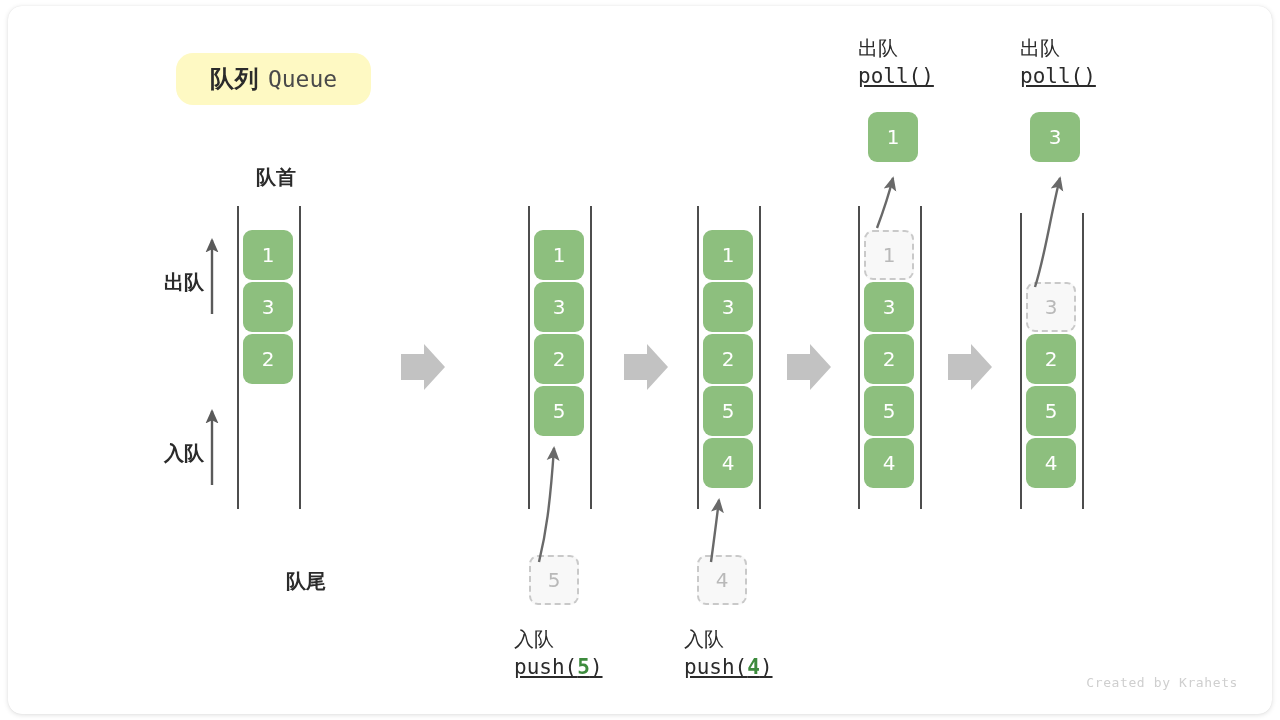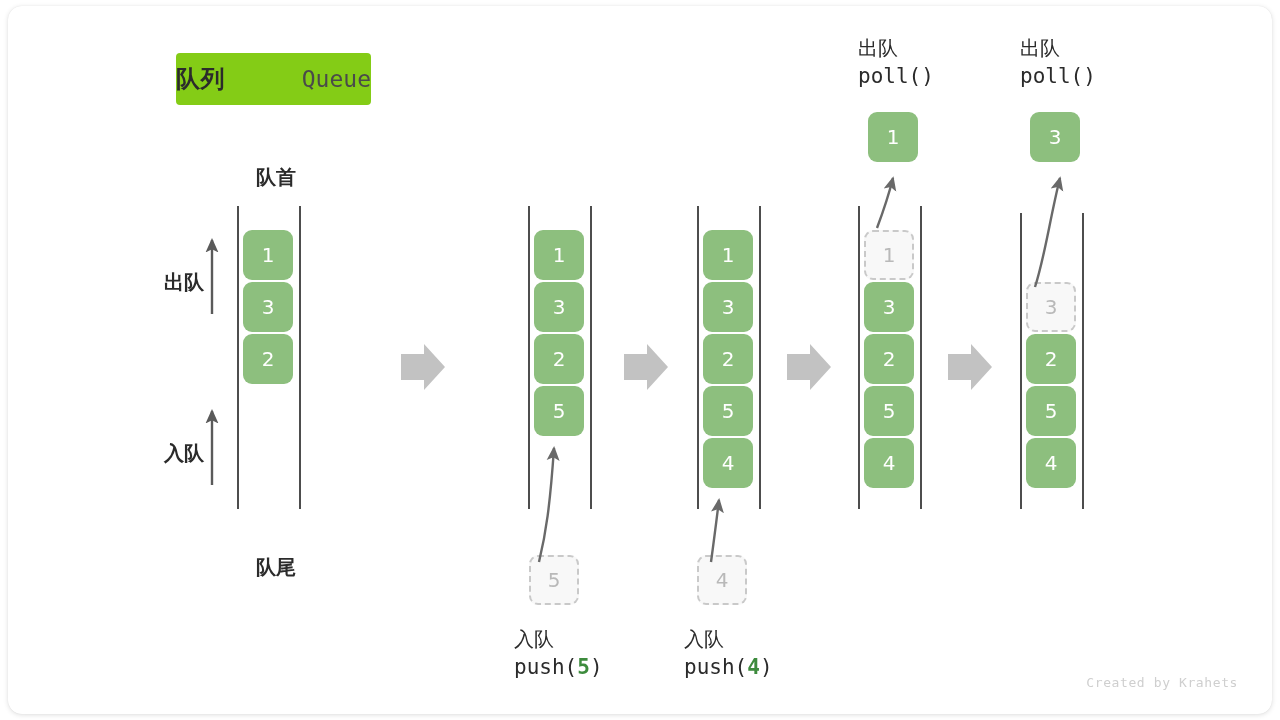--- a/index.html
+++ b/index.html
@@ -17,23 +17,23 @@
     border-radius: 14px;
     box-shadow: 0 1px 5px rgba(0,0,0,0.13), 0 0 1px rgba(0,0,0,0.10);
   }
   #stage { position: absolute; inset: 0; }
 
   
   .title-chip {
     position: absolute;
     left: 168px; top: 47px;
     width: 195px; height: 52px;
-    background: #84cc16;
-    border-radius: 4px;
-    display: flex; align-items: center; justify-content: space-between;
+    background: #fef9c3;
+    border-radius: 17px;
+    display: flex; align-items: center; justify-content: center;
     gap: 9px;
   }
   .title-cn {
     font-size: 24px; font-weight: 700; color: #2b2b2b;
     font-family: "DejaVu Sans", "Liberation Sans", sans-serif;
     letter-spacing: 0.5px;
   }
   .title-en {
     font-size: 23px; color: #4a4a4a; font-weight: 400;
     font-family: "DejaVu Sans Mono", "Liberation Mono", monospace;
@@ -93,20 +93,21 @@
   .op-cn {
     display: block;
     font-size: 20px; color: #2b2b2b; font-weight: 400;
     font-family: "DejaVu Sans", "Liberation Sans", sans-serif;
   }
   .op-code {
     display: block;
     font-size: 21px; color: #2b2b2b;
     font-family: "DejaVu Sans Mono", "Liberation Mono", monospace;
     white-space: pre;
+    text-decoration: underline;
   }
   .op-code .num { color: #3d8b3d; font-weight: 700; }
 
   
   #overlay { position: absolute; inset: 0; width: 1264px; height: 708px; pointer-events: none; }
 
   
   .watermark {
     position: absolute;
     right: 34px; bottom: 24px;
@@ -119,21 +120,21 @@
 
 <div id="card">
   <div id="stage">
 
     <div class="title-chip">
       <span class="title-cn">队列</span>
       <span class="title-en">Queue</span>
     </div>
 
     <div class="lbl lbl-head" style="left:218px; top:158px; width:100px;">队首</div>
-    <div class="lbl lbl-tail" style="left:218px; top:548px; width:100px;">队尾</div>
+    <div class="lbl lbl-tail" style="left:218px; top:562px; width:100px;text-align:right;">队尾</div>
     <div class="lbl lbl-side" style="left:124px; top:263px; width:72px;">出队</div>
     <div class="lbl lbl-side" style="left:124px; top:434px; width:72px;">入队</div>
 
     <div class="queue" style="left:229px; top:200px; width:64px; height:310px;">
       <div class="rail left" style="top:0; height:303px;"></div>
       <div class="rail right" style="top:0; height:303px;"></div>
       <div class="cell filled" style="left:6px; top:24px;">1</div>
       <div class="cell filled" style="left:6px; top:76px;">3</div>
       <div class="cell filled" style="left:6px; top:128px;">2</div>
     </div>

